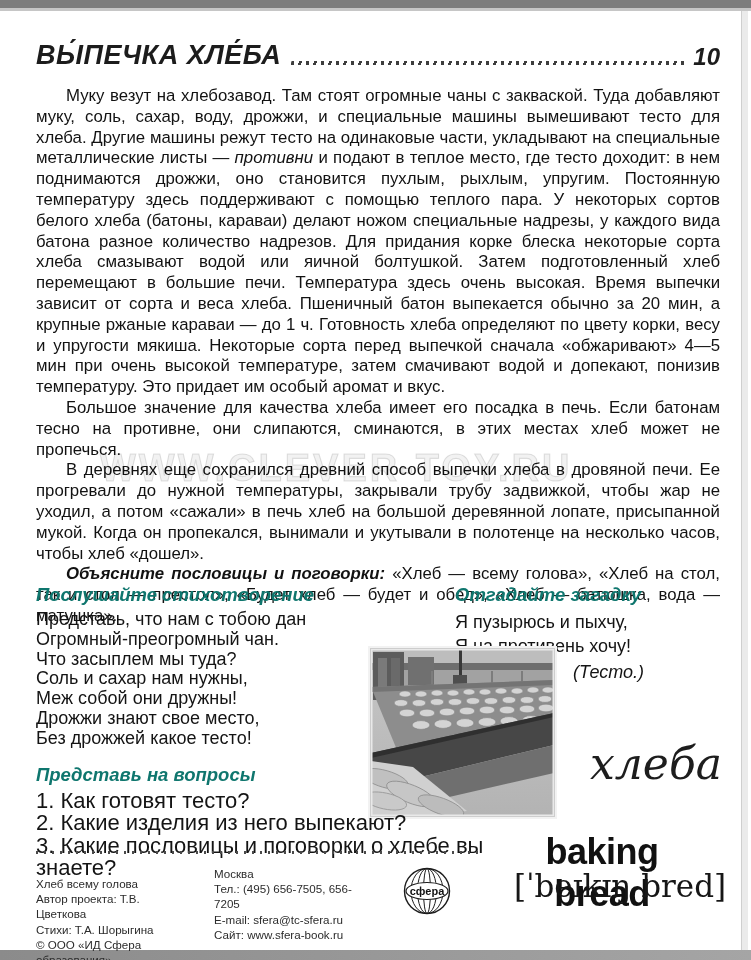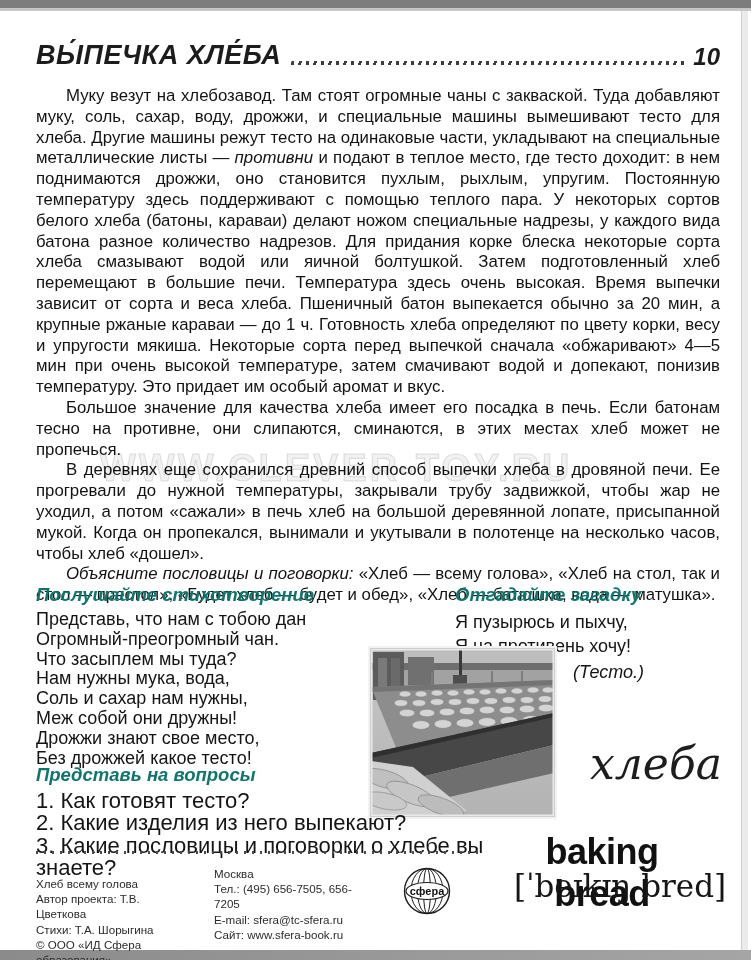--- a/index.html
+++ b/index.html
@@ -15,21 +15,21 @@
   .title-row{position:absolute;left:36px;top:40px;width:684px;display:flex;align-items:flex-end;}
   .title-row h1{margin:0;font-size:27px;font-weight:bold;font-style:italic;letter-spacing:.5px;color:#1c1c1c;white-space:nowrap;}
   .leader{flex:1;height:4px;margin:0 8px 6px 10px;transform:skewX(-18deg);
           background-image:repeating-linear-gradient(90deg,#3d3d3d 0 3px,transparent 3px 7.5px);}
   .pagenum{font-size:24px;font-weight:bold;font-style:italic;margin-bottom:0;color:#1c1c1c;}
   
   .bodytext{position:absolute;left:36px;top:86px;width:684px;font-size:16.8px;line-height:20.8px;
             text-align:justify;color:#121212;}
   .bodytext p{margin:0;text-indent:30px;}
   .bodytext i{font-style:italic;}
-  .lead{font-weight:normal;font-style:italic;}
+  .lead{font-weight:bold;font-style:italic;}
   
   .watermark{position:absolute;left:100px;top:447px;width:480px;font-size:38px;font-weight:bold;
              text-transform:uppercase;letter-spacing:3px;color:rgba(0,0,0,0.05);
              -webkit-text-stroke:1.1px rgba(0,0,0,0.12);pointer-events:none;white-space:nowrap;}
   
   .colhead{font-weight:bold;font-style:italic;font-size:18.5px;color:#0f766e;margin:0 0 4px 0;}
   .poem{position:absolute;left:36px;top:584px;width:404px;}
   .poem .pline{font-size:18px;line-height:19.8px;}
   .riddle{position:absolute;left:455px;top:584px;width:195px;}
   .riddle .rline{font-size:18px;line-height:24px;}
@@ -79,21 +79,20 @@
     <p><span class="lead">Объясните пословицы и поговорки: </span><span>«Хлеб — всему голова», «Хлеб на стол, так и стол — престол», «Будет хлеб — будет и обед», «Хлеб — батюшка, вода — матушка».</span></p>
   </div>
 
   <div class="watermark">www.clever-toy.ru</div>
 
   <div class="poem">
     <div class="colhead">Послушайте стихотворение</div>
     <div class="pline">Представь, что нам с тобою дан</div>
     <div class="pline">Огромный-преогромный чан.</div>
     <div class="pline">Что засыплем мы туда?</div>
-    <div class="pline">Нам нужны мука, вода,</div>
     <div class="pline">Соль и сахар нам нужны,</div>
     <div class="pline">Меж собой они дружны!</div>
     <div class="pline">Дрожжи знают свое место,</div>
     <div class="pline">Без дрожжей какое тесто!</div>
   </div>
 
   <div class="riddle">
     <div class="colhead">Отгадайте загадку</div>
     <div class="rline">Я пузырюсь и пыхчу,</div>
     <div class="rline">Я на противень хочу!</div>

